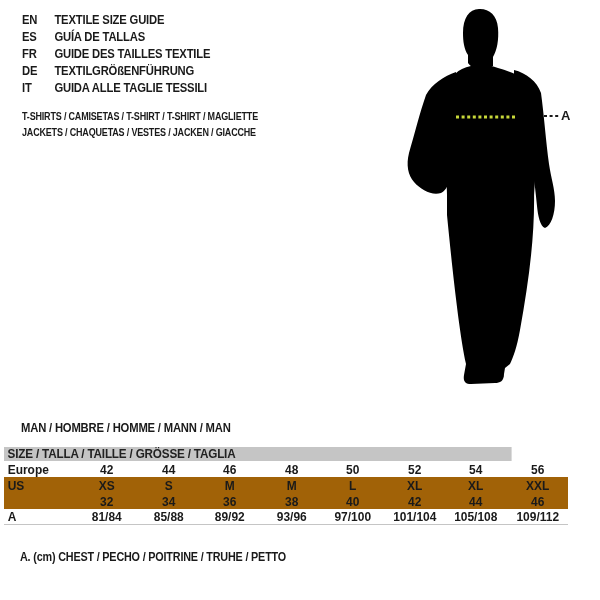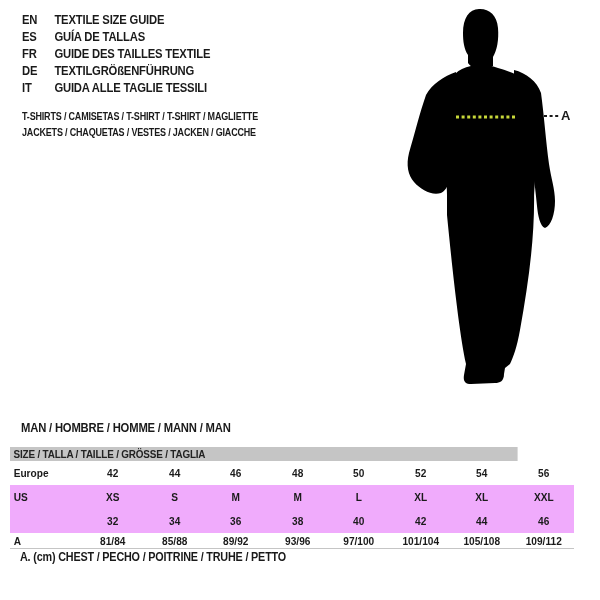--- a/index.html
+++ b/index.html
@@ -14,24 +14,24 @@
   .lang-code{width:36px;flex:0 0 36px;}
   
   .cat-block{position:absolute;left:22px;top:109px;font-size:10px;}
   .cat-block div{height:16px;line-height:16px;}
   
   .figure{position:absolute;left:400px;top:0;width:200px;height:400px;}
   .measure-a{position:absolute;left:561px;top:108px;font-size:13px;}
   
   .man-line{position:absolute;left:21px;top:421px;font-size:12.5px;}
   
-  .size-table{position:absolute;left:10px;top:447px;width:564px;border-bottom:1px solid #c5c5c5;font-size:11px;}
+  .size-table{position:absolute;left:4px;top:447px;width:564px;border-bottom:1px solid #c5c5c5;font-size:13px;}
   .t-header{height:14px;line-height:14px;background:#c5c5c5;padding-left:4px;color:#222;}
-  .t-row{display:grid;grid-template-columns:72px repeat(8,1fr);align-items:center;height:24px;}
-  .t-row.stripe{background:#f0abfc;}
+  .t-row{display:grid;grid-template-columns:72px repeat(8,1fr);align-items:center;height:16px;}
+  .t-row.stripe{background:#a16207;}
   .t-row.last{height:15px;}
   .t-cell{text-align:center;transform:scaleX(.92);transform-origin:50% 50%;white-space:nowrap;}
   .t-label{text-align:left;padding-left:4px;transform:scaleX(.92);transform-origin:0 50%;white-space:nowrap;}
   
   .footnote{position:absolute;left:20px;top:550px;font-size:12px;}
 </style>
 </head>
 <body>
 
 <div class="page">

